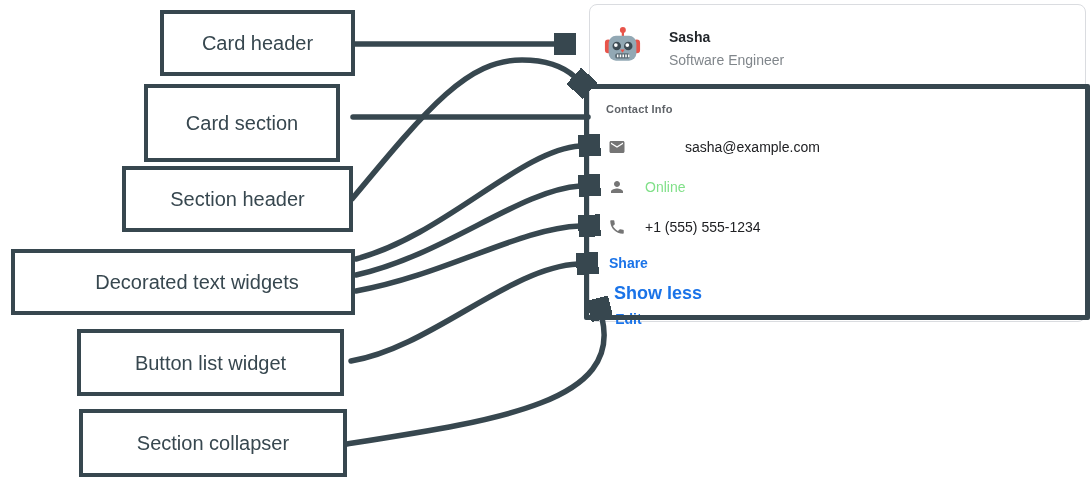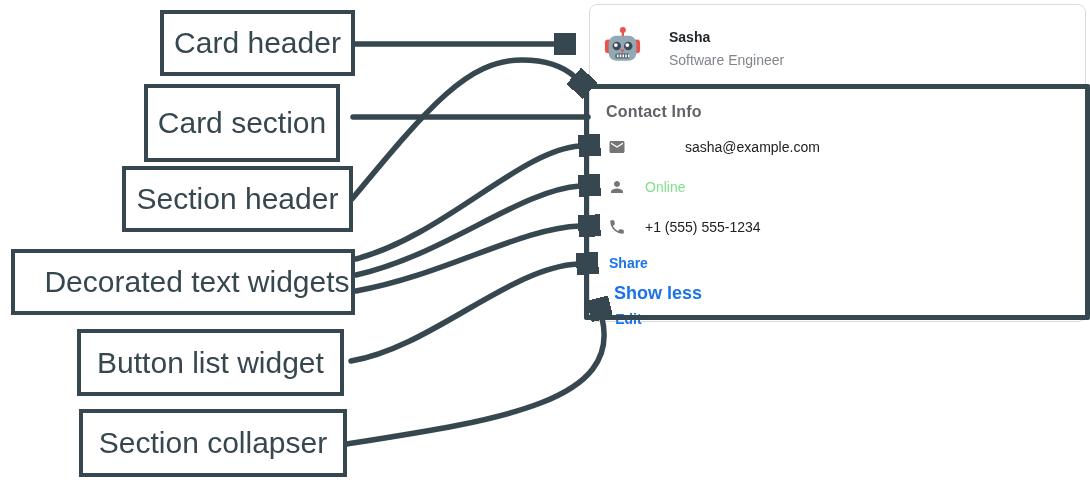--- a/index.html
+++ b/index.html
@@ -13,21 +13,21 @@
     background: #ffffff;
     overflow: hidden;
   }
 
   
   .label-box {
     position: absolute;
     background: #ffffff;
     border: 4px solid #37474f;
     color: #37474f;
-    font-size: 30px;
+    font-size: 20px;
     line-height: 1;
     display: flex;
     align-items: center;
     justify-content: center;
     white-space: nowrap;
     z-index: 40;
   }
 
   
   .arrows-svg {
@@ -74,21 +74,21 @@
   .card-subtitle {
     position: absolute;
     left: 79px; top: 47px;
     font-size: 14px;
     color: #80868b;
   }
 
   .section-title {
     position: absolute;
     left: 16px; top: 98px;
-    font-size: 16px;
+    font-size: 11px;
     font-weight: bold;
     color: #5f6368;
     letter-spacing: 0.2px;
   }
   .dec-row {
     position: absolute;
     left: 18px;
     height: 20px;
     display: flex;
     align-items: center;

